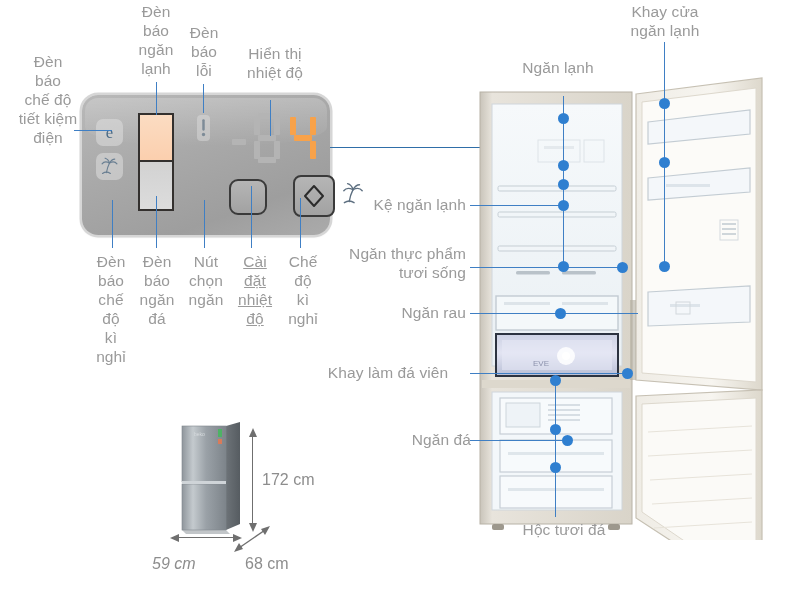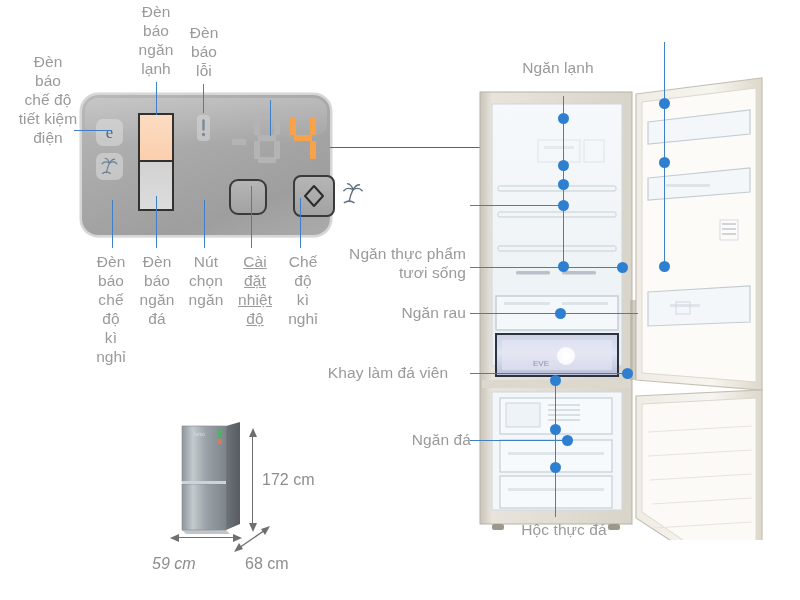--- a/index.html
+++ b/index.html
@@ -158,20 +158,22 @@
     </div>
   </div>
 
   <div class="lbl c" style="left:126px;top:2px;width:60px;">Đèn
 báo
 ngăn
 lạnh</div>
   <div class="lbl c" style="left:180px;top:23px;width:48px;">Đèn
 báo
 lỗi</div>
+  <div class="lbl c" style="left:230px;top:44px;width:90px;">Hiển thị
+nhiệt độ</div>
   <div class="lbl c" style="left:2px;top:52px;width:92px;">Đèn
 báo
 chế độ
 tiết kiệm
 điện</div>
 
   <div class="lbl c" style="left:88px;top:252px;width:46px;">Đèn
 báo
 chế
 độ
@@ -310,27 +312,30 @@
         <line x1="178" y1="396" x2="282" y2="390"></line>
         <line x1="180" y1="420" x2="282" y2="414"></line>
         <line x1="182" y1="444" x2="282" y2="438"></line>
         <line x1="184" y1="468" x2="282" y2="462"></line>
       </g>
 
       <rect x="160" y="240" width="6" height="80" fill="#b3ad9f" opacity=".6"></rect>
     </svg>
   </div>
 
+  <div class="lbl c" style="left:610px;top:2px;width:110px;">Khay cửa
+ngăn lạnh</div>
   <div class="lbl c" style="left:510px;top:58px;width:96px;">Ngăn lạnh</div>
+  <div class="lbl r" style="left:338px;top:195px;width:128px;">Kệ ngăn lạnh</div>
   <div class="lbl r" style="left:322px;top:244px;width:144px;">Ngăn thực phẩm
 tươi sống</div>
   <div class="lbl r" style="left:340px;top:303px;width:126px;">Ngăn rau</div>
   <div class="lbl r" style="left:310px;top:363px;width:156px;text-align:center;">Khay làm đá viên</div>
   <div class="lbl r" style="left:345px;top:430px;width:126px;">Ngăn đá</div>
-  <div class="lbl c" style="left:494px;top:520px;width:140px;">Hộc thực đá</div>
+  <div class="lbl c" style="left:494px;top:520px;width:140px;">Hộc tươi đá</div>
 
   <div class="ln lnv" style="left:664px;top:42px;height:62px;"></div>
   <div class="ln lnv" style="left:664px;top:104px;height:58px;"></div>
   <div class="ln lnv" style="left:664px;top:162px;height:104px;"></div>
   <div class="ln lnv" style="left:563px;top:96px;height:28px;"></div>
   <div class="ln lnv" style="left:563px;top:124px;height:146px;"></div>
   <div class="ln lnh" style="left:470px;top:205px;width:94px;"></div>
   <div class="ln lnh" style="left:470px;top:267px;width:152px;"></div>
   <div class="ln lnh" style="left:470px;top:313px;width:168px;"></div>
   <div class="ln lnh" style="left:470px;top:373px;width:156px;"></div>

